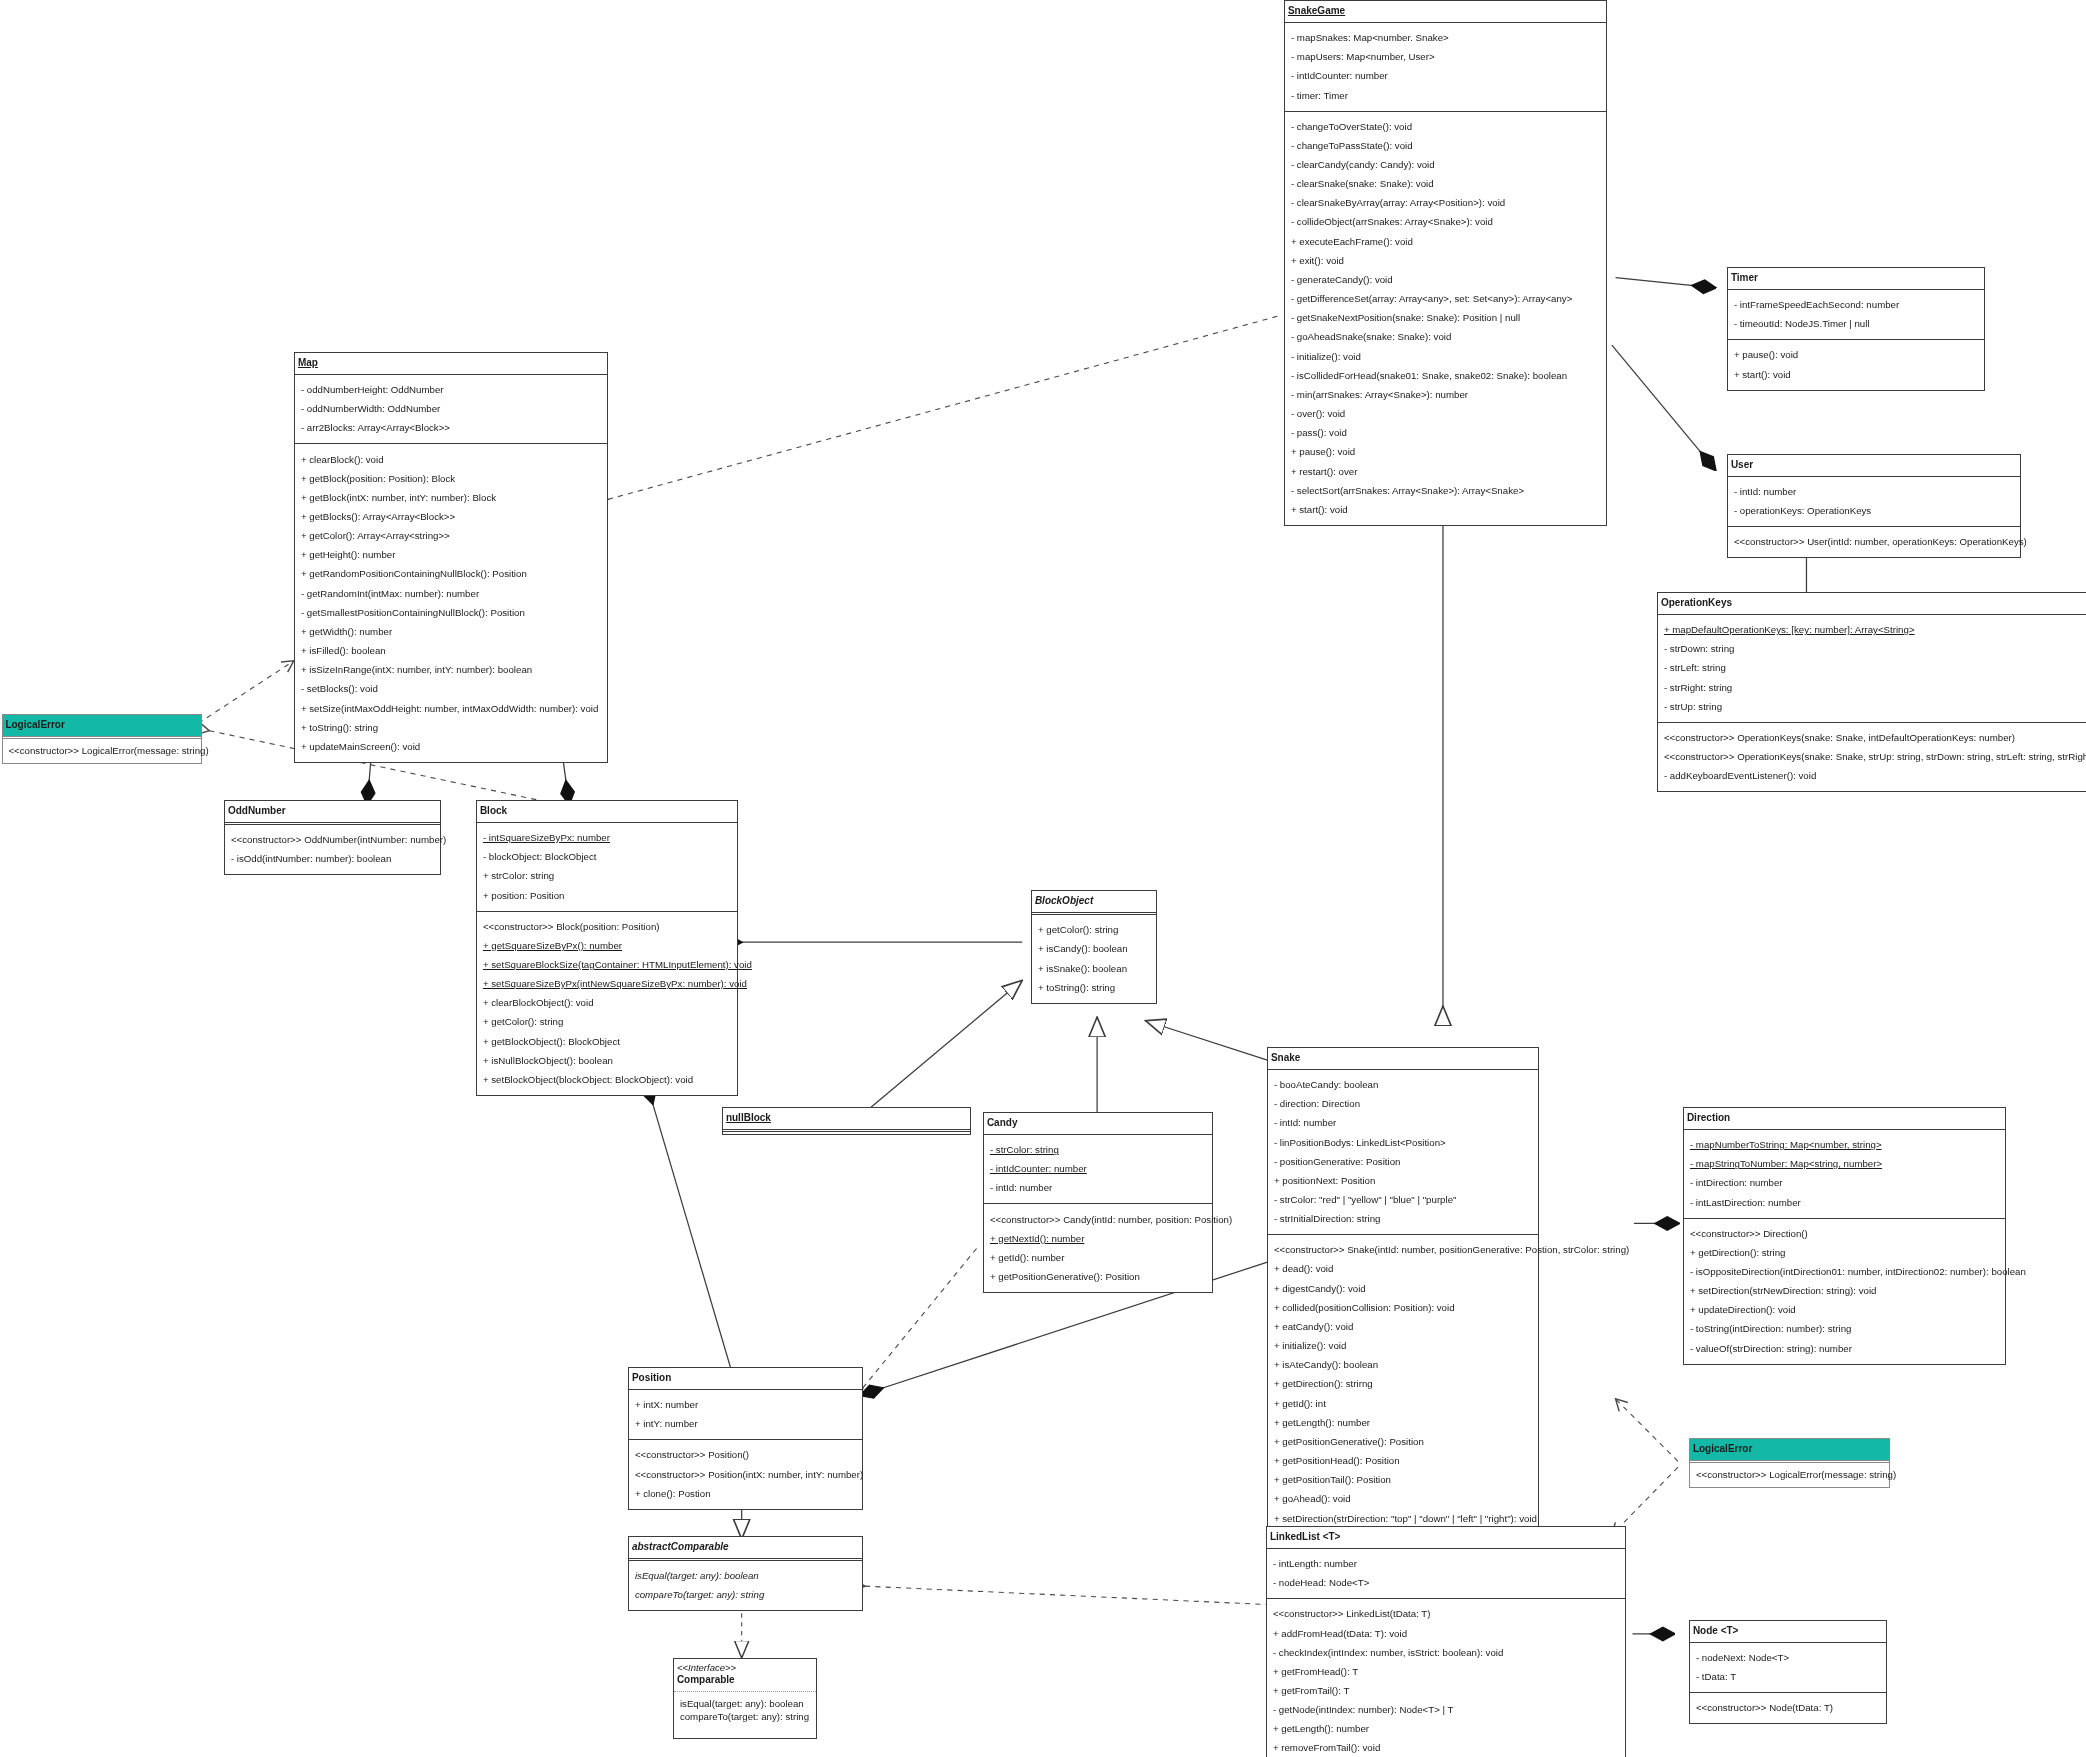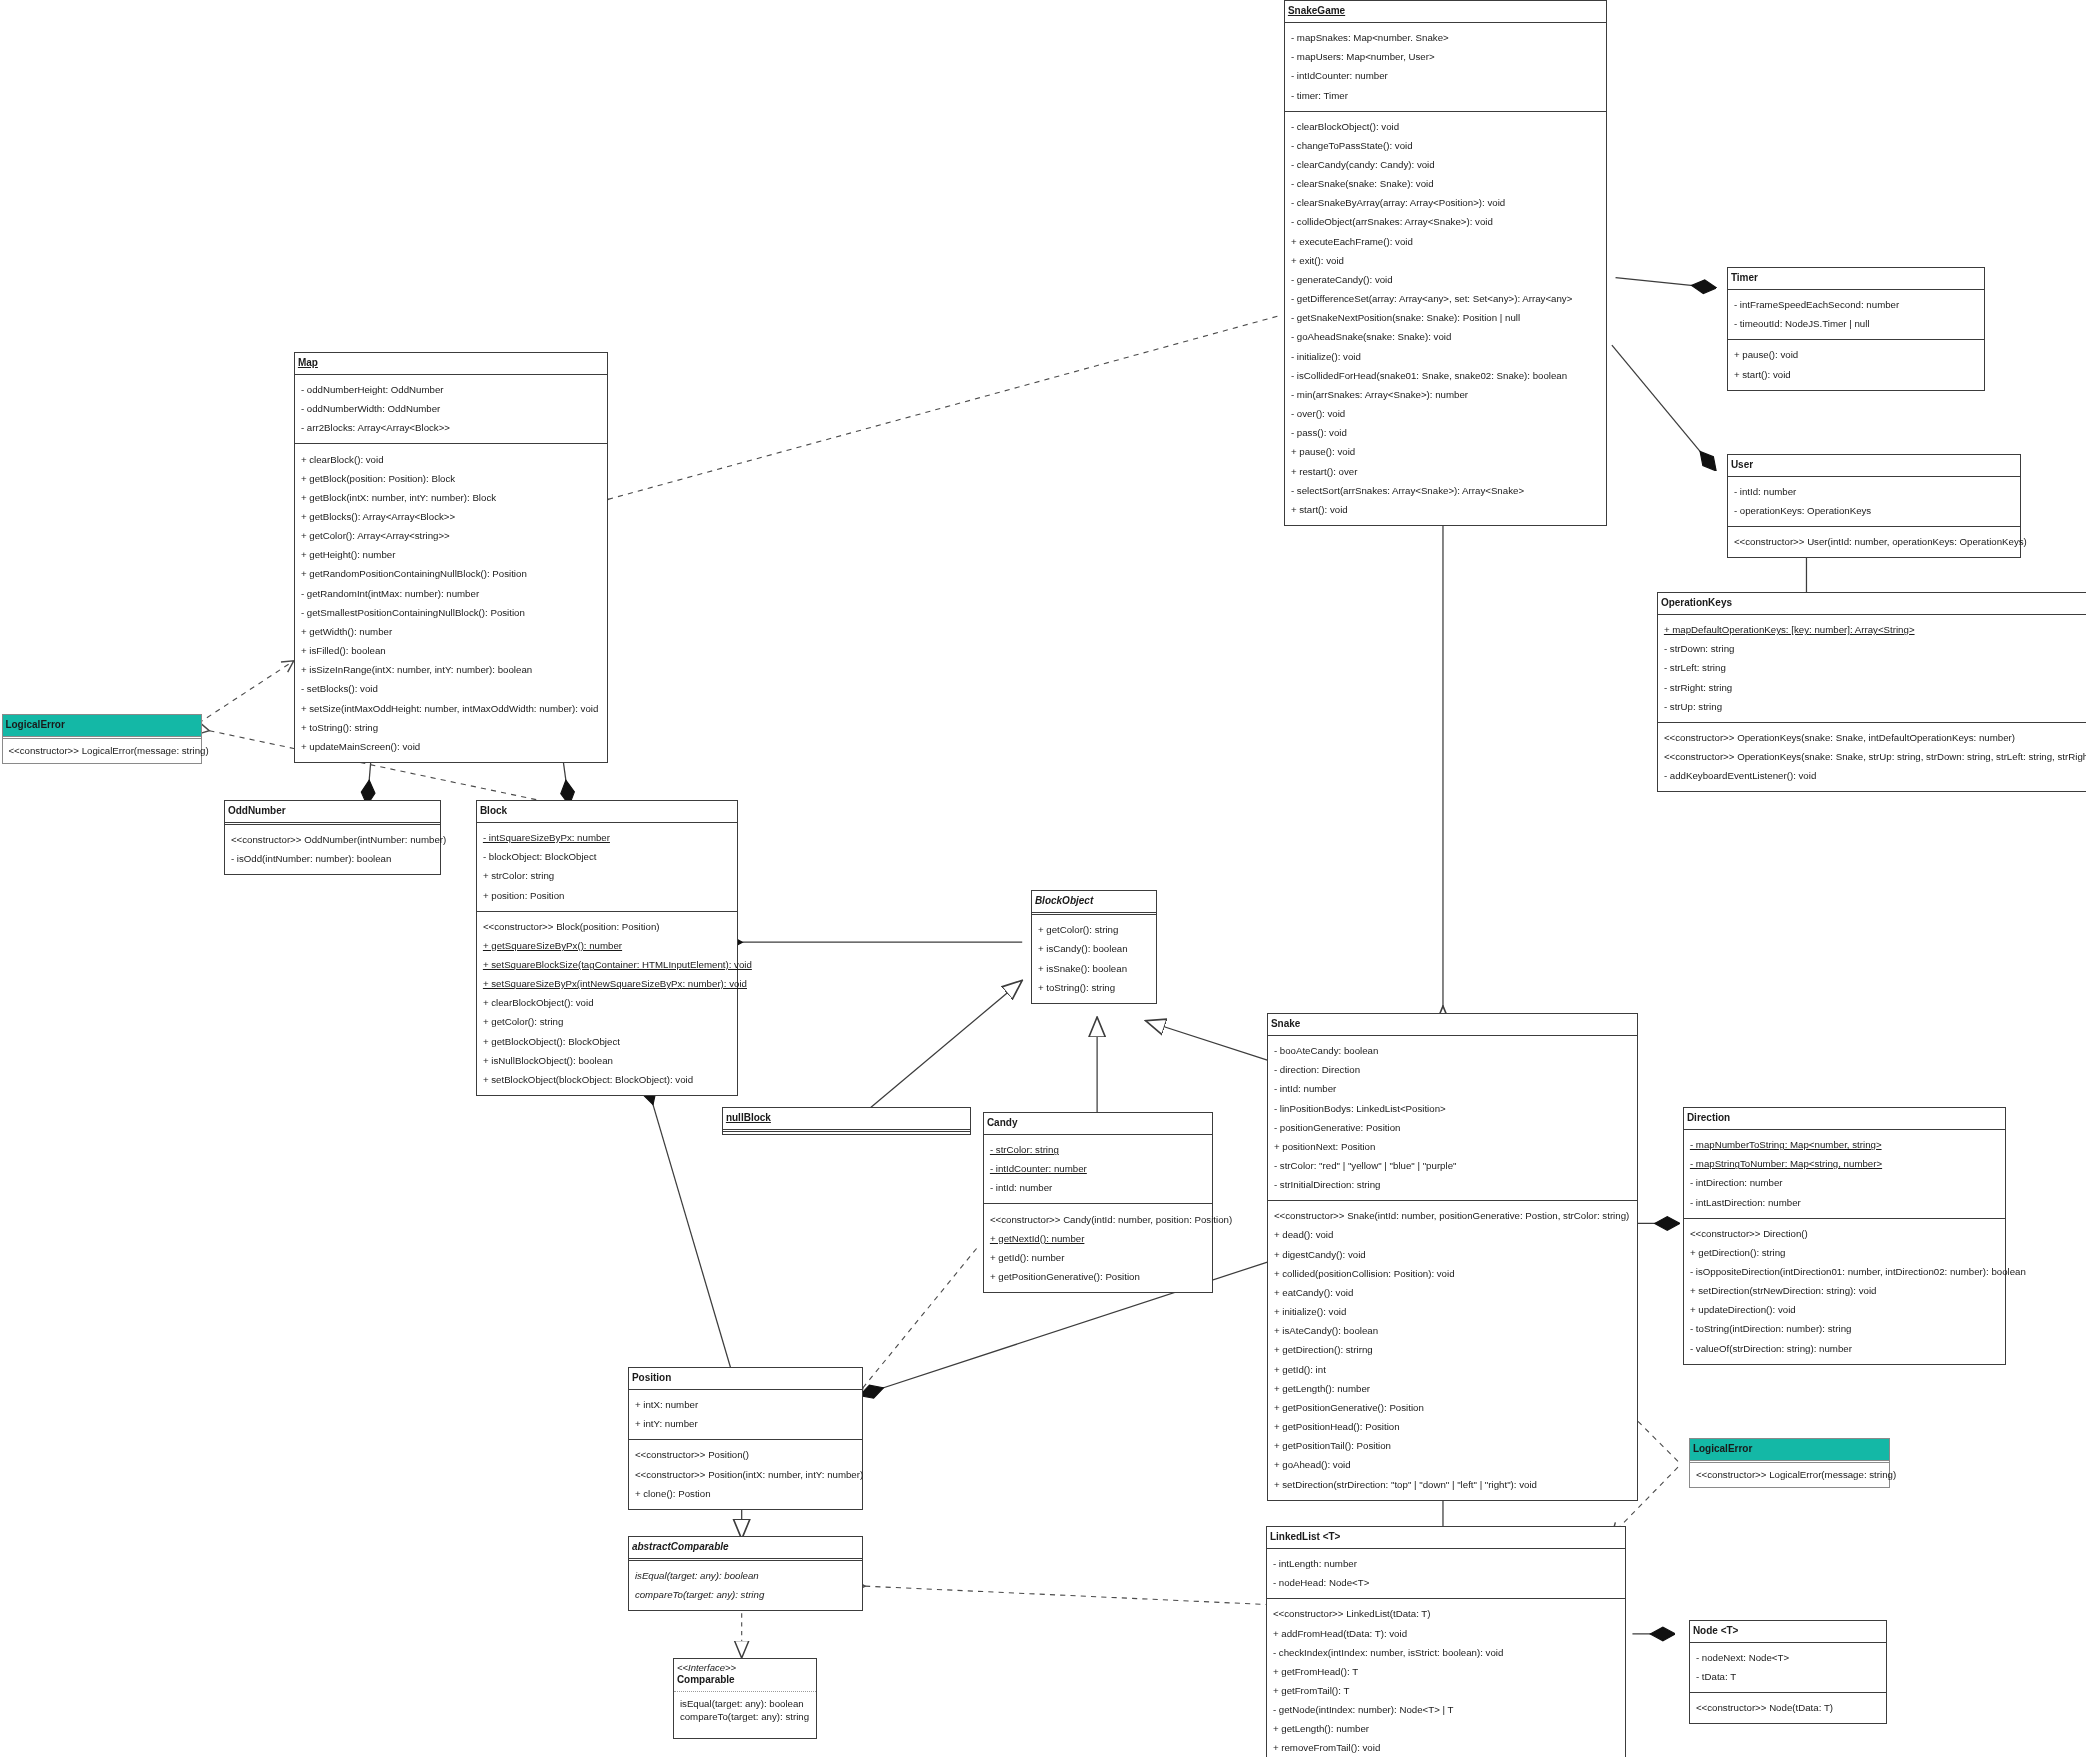--- a/index.html
+++ b/index.html
@@ -128,21 +128,21 @@
     <div class="title underline">
       <span class="tname">SnakeGame</span>
     </div>
     <div class="sect">
       <div class="row">- mapSnakes: Map&lt;number. Snake&gt;</div>
       <div class="row">- mapUsers: Map&lt;number, User&gt;</div>
       <div class="row">- intIdCounter: number</div>
       <div class="row">- timer: Timer</div>
     </div>
     <div class="sect">
-      <div class="row">- clearBlockObject(): void</div>
+      <div class="row">- changeToOverState(): void</div>
       <div class="row">- changeToPassState(): void</div>
       <div class="row">- clearCandy(candy: Candy): void</div>
       <div class="row">- clearSnake(snake: Snake): void</div>
       <div class="row">- clearSnakeByArray(array: Array&lt;Position&gt;): void</div>
       <div class="row">- collideObject(arrSnakes: Array&lt;Snake&gt;): void</div>
       <div class="row">+ executeEachFrame(): void</div>
       <div class="row">+ exit(): void</div>
       <div class="row">- generateCandy(): void</div>
       <div class="row">- getDifferenceSet(array: Array&lt;any&gt;, set: Set&lt;any&gt;): Array&lt;any&gt;</div>
       <div class="row">- getSnakeNextPosition(snake: Snake): Position | null</div>
@@ -308,21 +308,21 @@
       <div class="row">- intId: number</div>
     </div>
     <div class="sect">
       <div class="row">&lt;&lt;constructor&gt;&gt; Candy(intId: number, position: Position)</div>
       <div class="row u">+ getNextId(): number</div>
       <div class="row">+ getId(): number</div>
       <div class="row">+ getPositionGenerative(): Position</div>
     </div>
   </div>
 
-  <div class="cls" style="left:1267px; top:1013px; width:371px;">
+  <div class="cls" style="left:1267px; top:1047px; width:272px;">
     <div class="title">
       <span class="tname">Snake</span>
     </div>
     <div class="sect">
       <div class="row">- booAteCandy: boolean</div>
       <div class="row">- direction: Direction</div>
       <div class="row">- intId: number</div>
       <div class="row">- linPositionBodys: LinkedList&lt;Position&gt;</div>
       <div class="row">- positionGenerative: Position</div>
       <div class="row">+ positionNext: Position</div>

